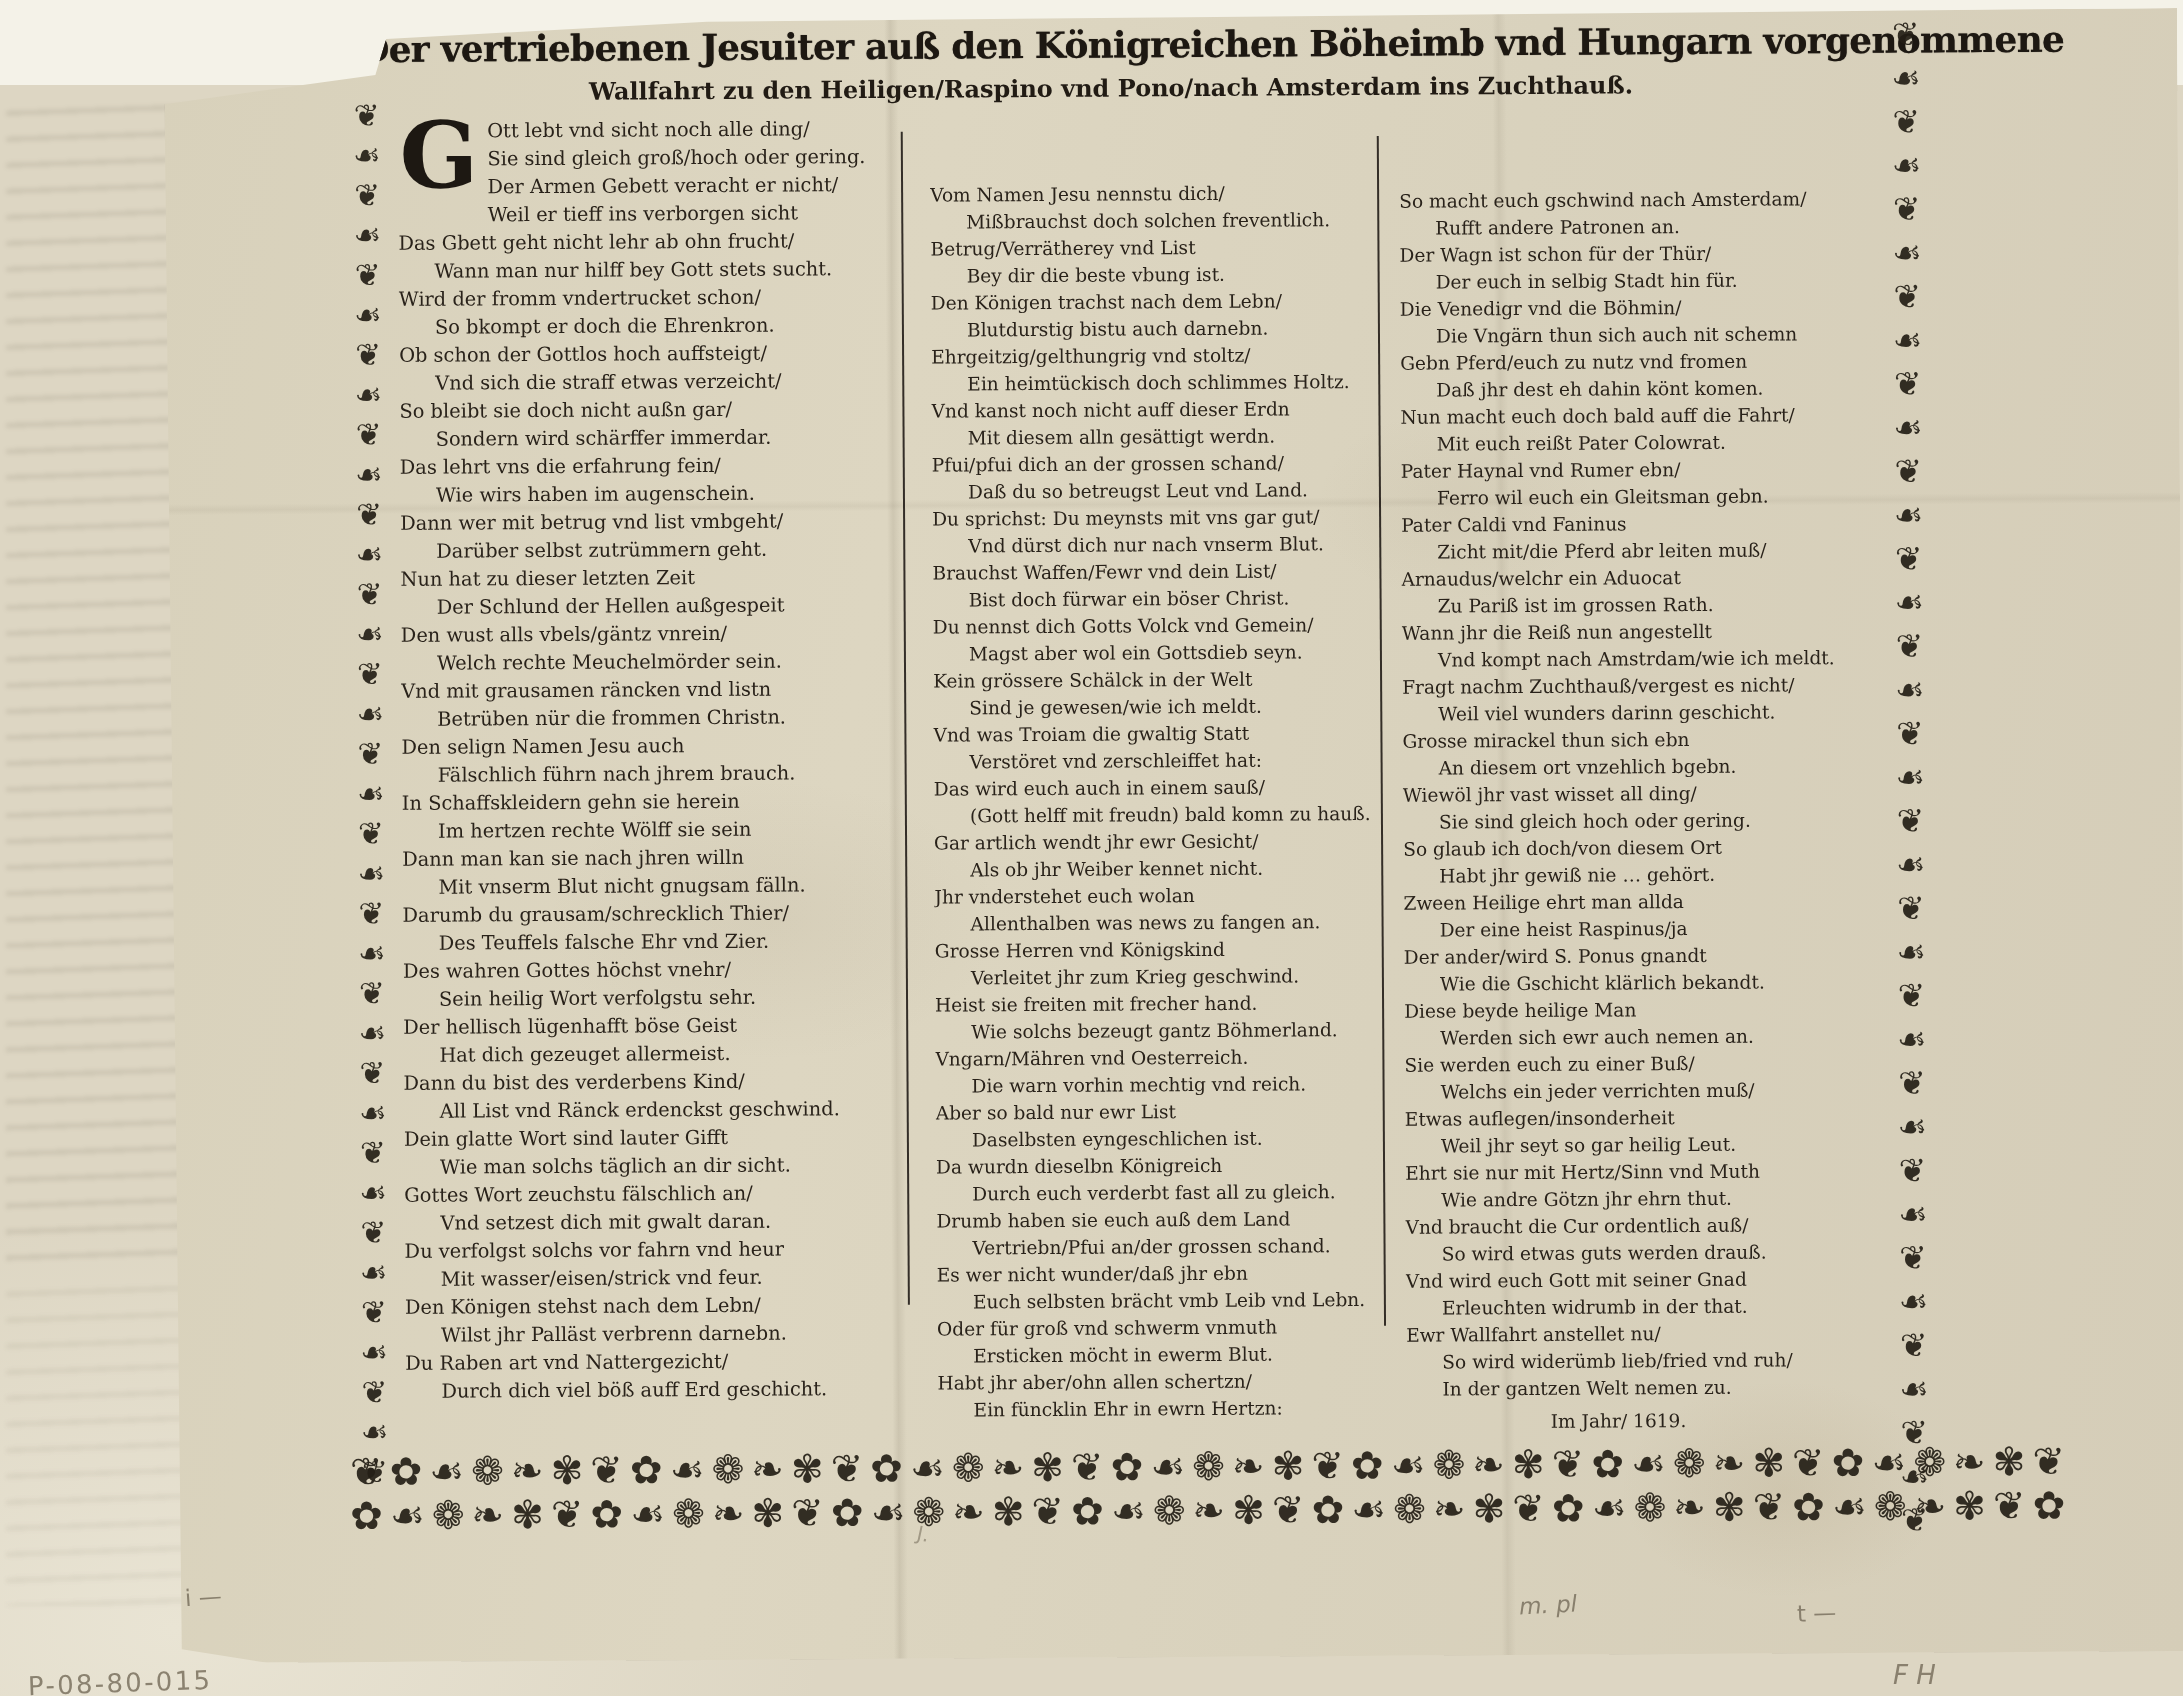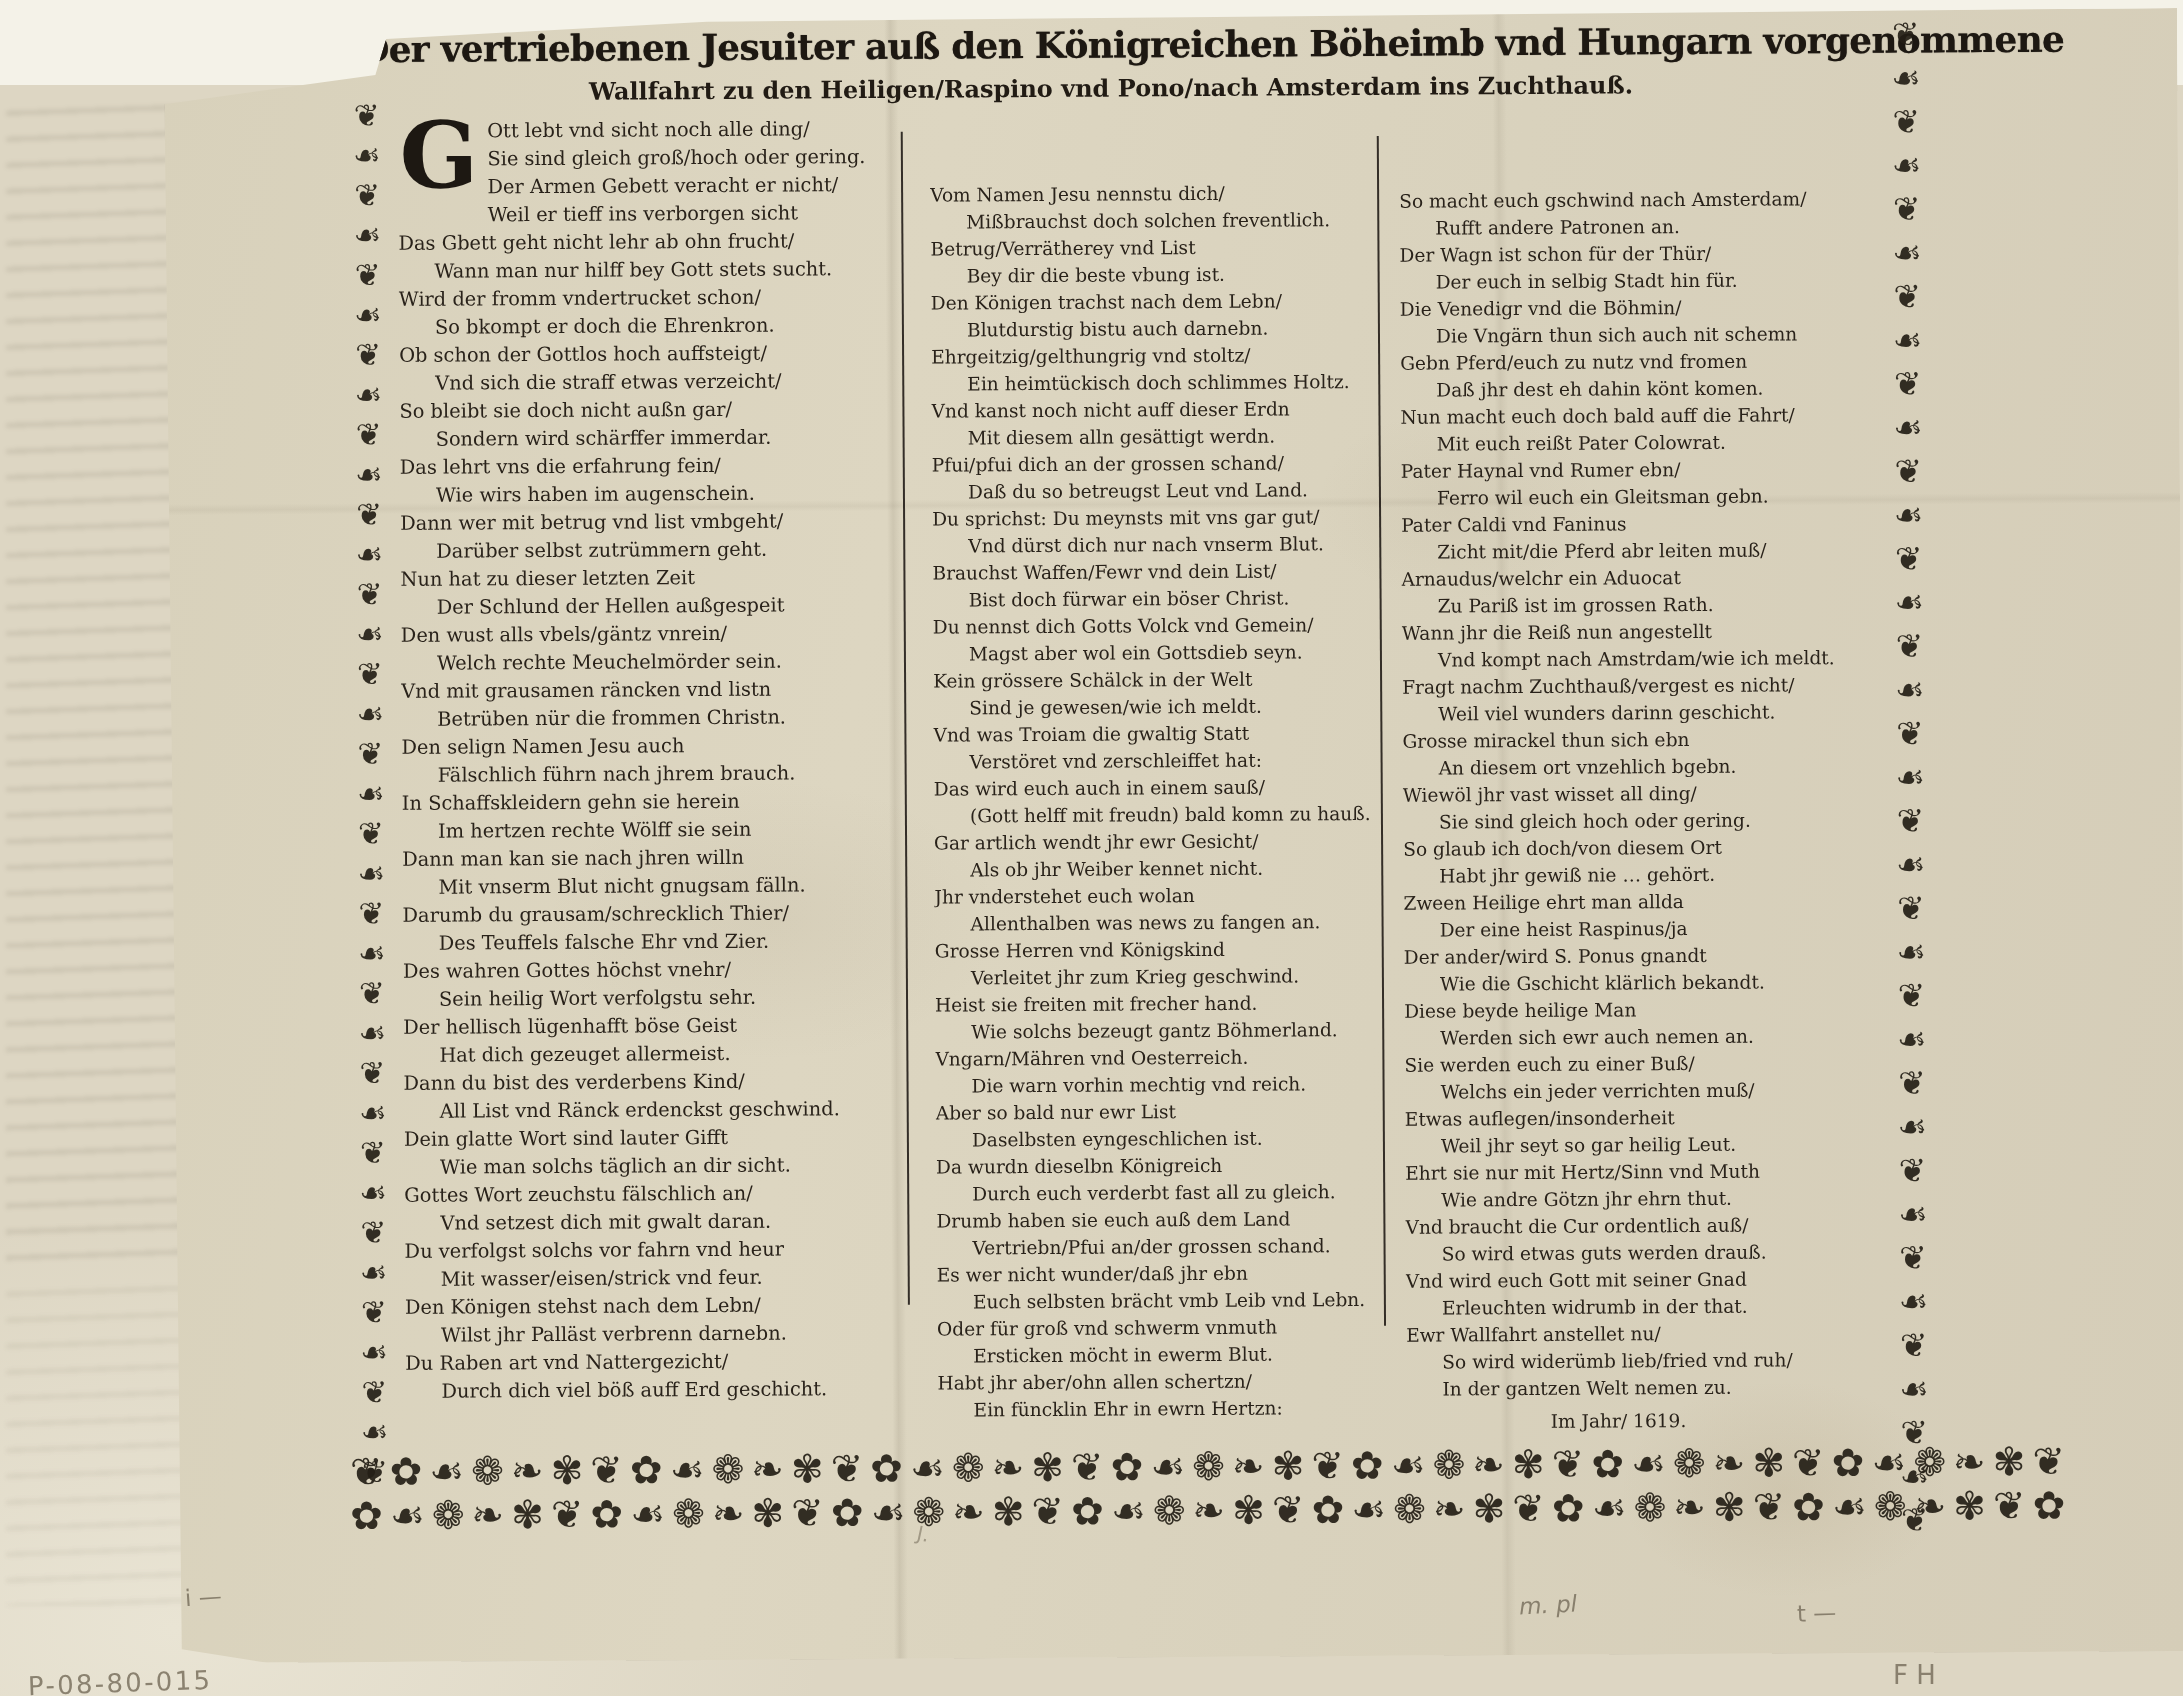--- a/index.html
+++ b/index.html
@@ -92,21 +92,21 @@
   
   .pencil{
     position:absolute;font-family:"DejaVu Sans",sans-serif;
     color:#7b7260;opacity:.85;white-space:nowrap;
   }
   .pencil-i{left:185px;top:1584px;font-size:23px;transform:rotate(-4deg);}
   .pencil-inv{left:28px;top:1668px;font-size:26px;letter-spacing:2.3px;transform:rotate(-2deg);}
   .pencil-j{left:917px;top:1522px;font-size:20px;transform:rotate(12deg);opacity:.6;}
   .pencil-mpl{left:1519px;top:1592px;font-size:23px;font-style:italic;transform:rotate(-3deg);}
   .pencil-t{left:1797px;top:1600px;font-size:23px;transform:rotate(-2deg);}
-  .pencil-fh{left:1893px;top:1660px;font-size:26px;}
+  .pencil-fh{left:1893px;top:1660px;font-size:26px;font-style:italic;}
 </style>
 </head>
 <body>
 
 <div class="top-strip"></div>
 <div class="bleed-through"></div>
 <div class="bleed-through low"></div>
 
 <div class="sheet">
   <div class="creases"></div>

